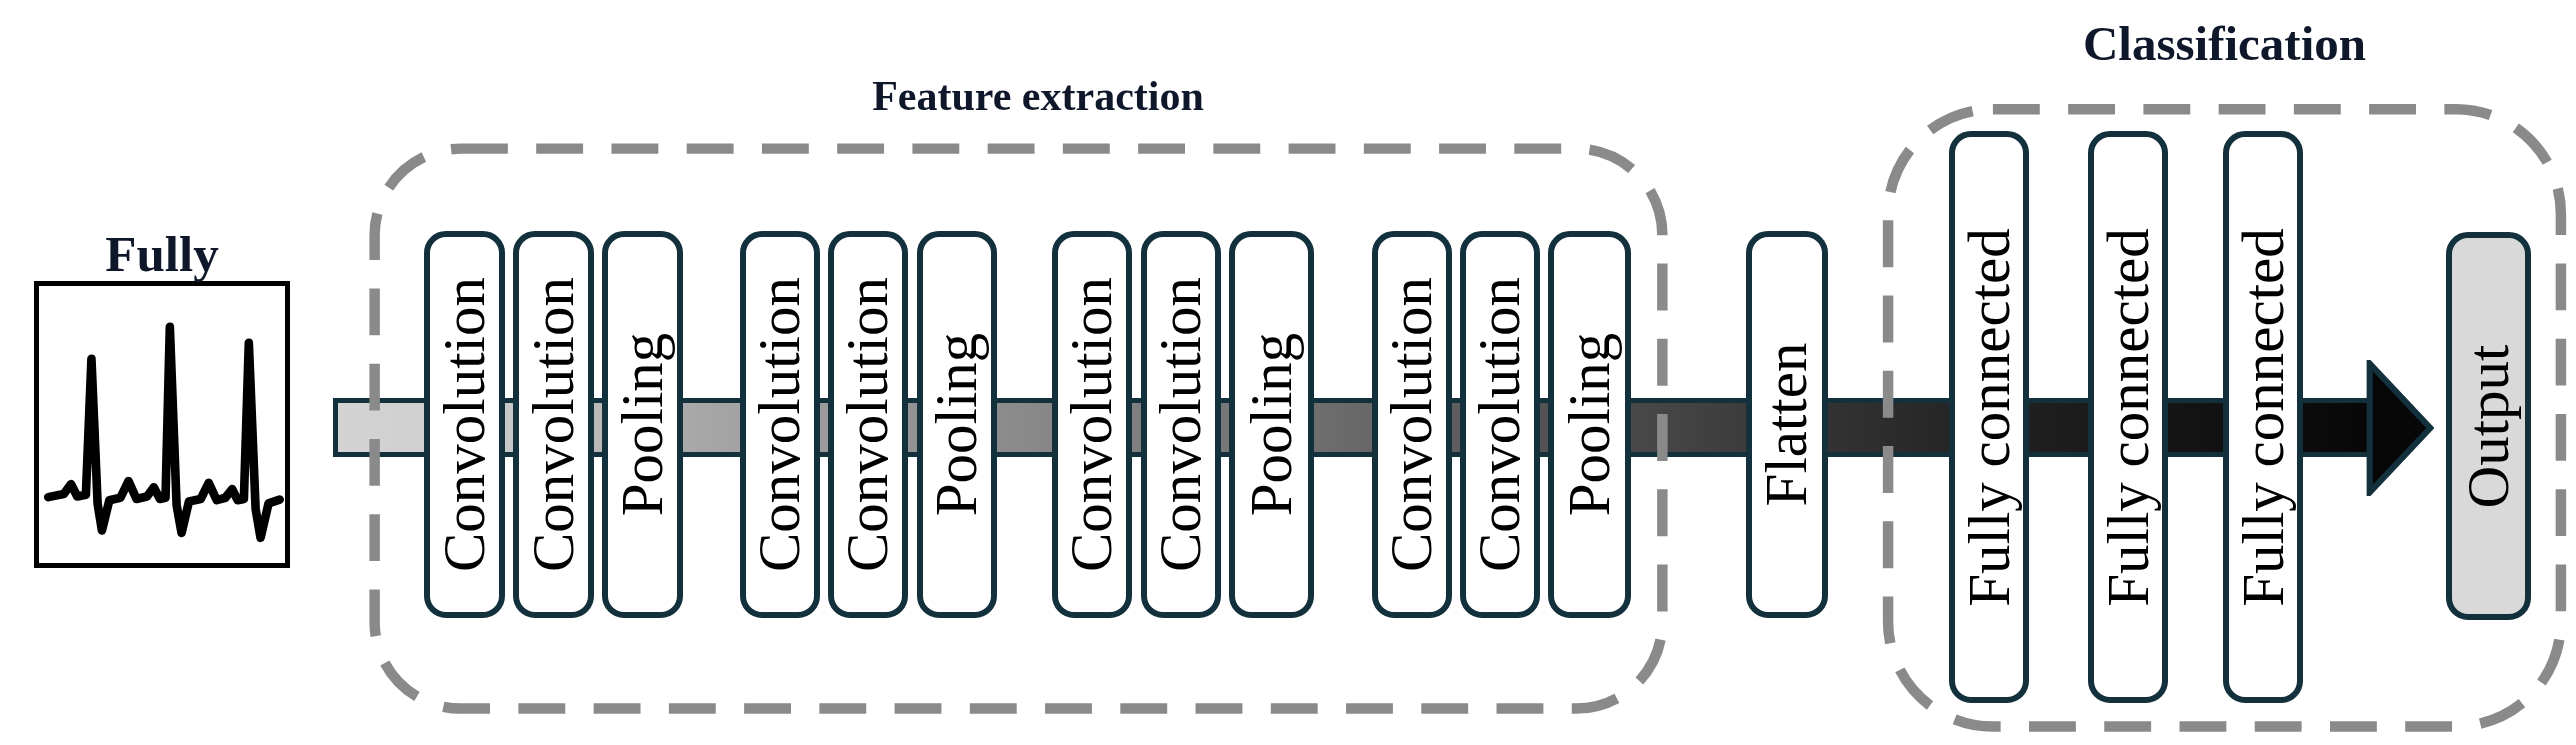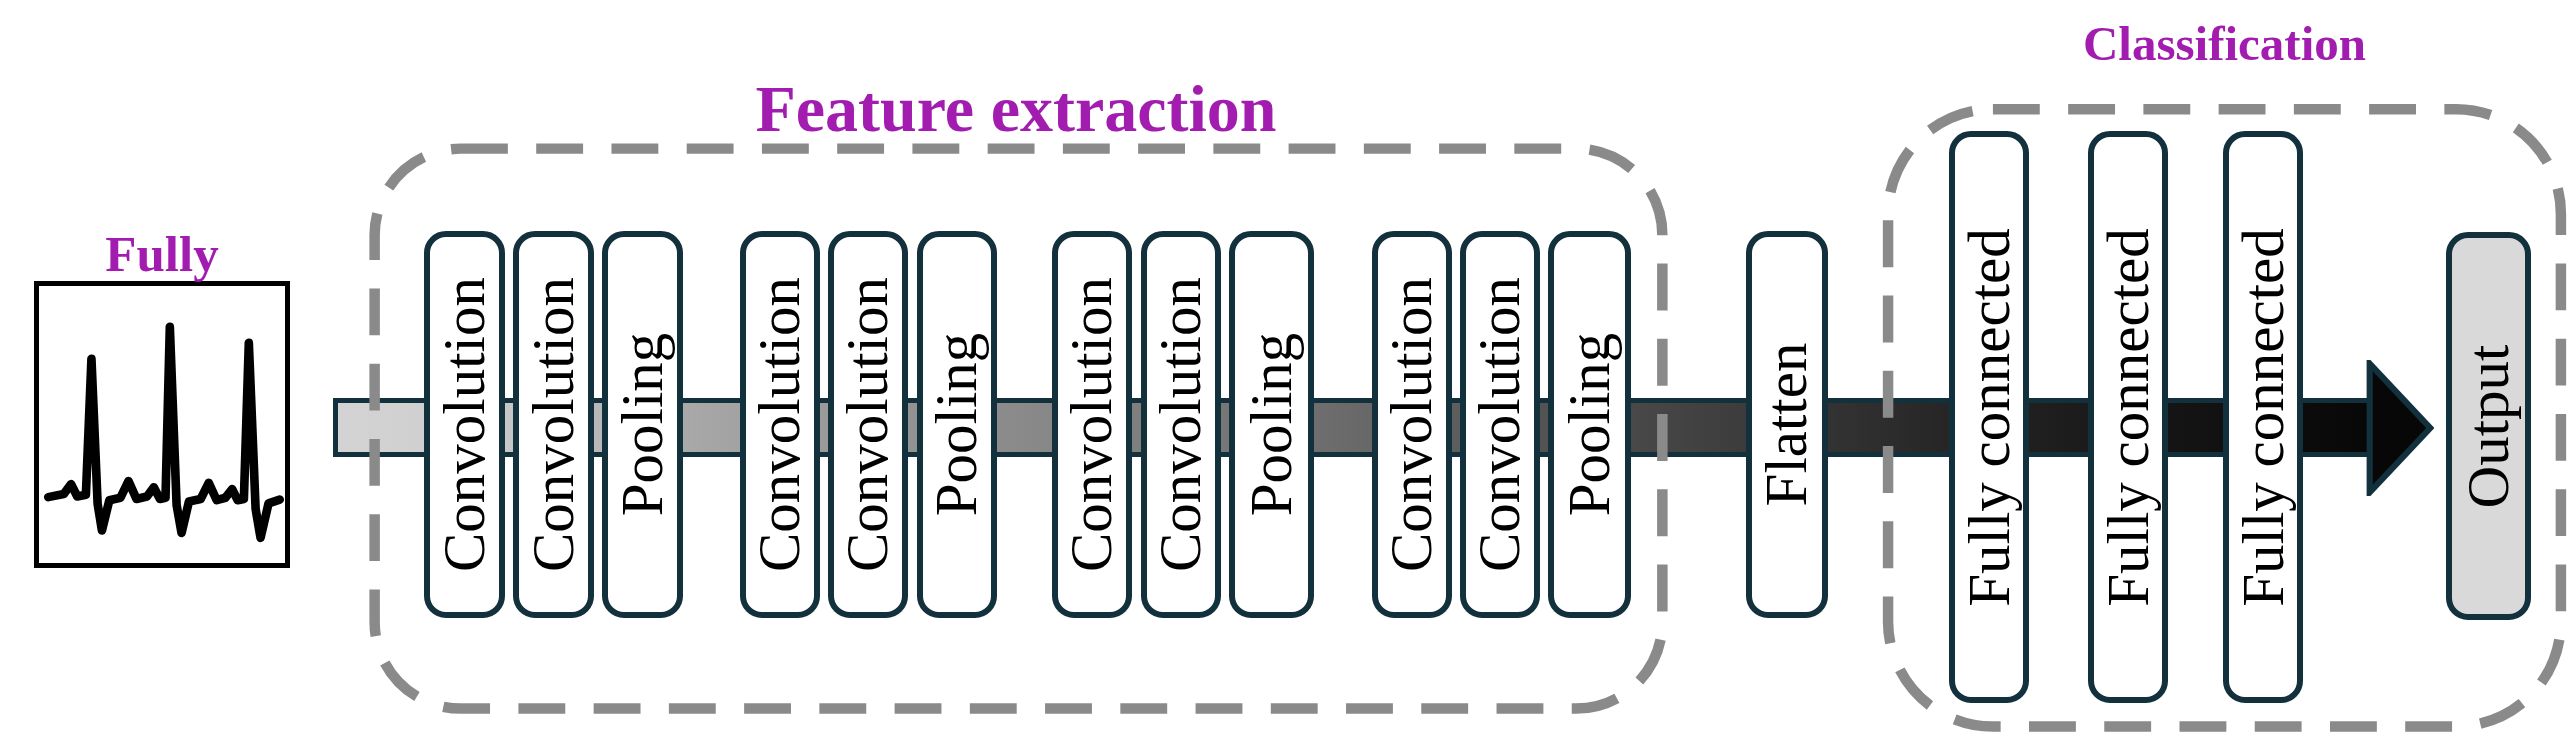--- a/index.html
+++ b/index.html
@@ -1,24 +1,24 @@
 <!DOCTYPE html>
 <html style="font-size:10px"><head>
 <meta charset="utf-8">
 <style>
   html,body{margin:0;padding:0;background:#ffffff;}
   .canvas{
     position:relative;width:2576px;height:745px;background:#ffffff;overflow:hidden;
     font-family:"Liberation Serif","DejaVu Serif",serif;
   }
   .title{
-    position:absolute;font-weight:bold;color:#a21caf;text-align:center;z-index:6;line-height:1.1;
+    position:absolute;font-weight:bold;color:#0f172a;text-align:center;z-index:6;line-height:1.1;
   }
   .title-input{left:34px;width:256px;top:226px;font-size:51px;}
-  .title-feature{left:372px;width:1288px;top:73px;font-size:66px;}
+  .title-feature{left:394px;width:1288px;top:73px;font-size:42px;}
   .title-class{left:1888px;width:673px;top:17.3px;font-size:49px;}
 
   .layer-block{
     position:absolute;background:#ffffff;border:6.2px solid #13303d;border-radius:22px;
     box-sizing:border-box;display:flex;align-items:center;justify-content:center;z-index:4;
   }
   .layer-block .vtext{
     transform:rotate(-90deg);white-space:nowrap;font-size:59px;color:#000;line-height:1;
   }
   .fe-block{top:231px;height:387px;}

